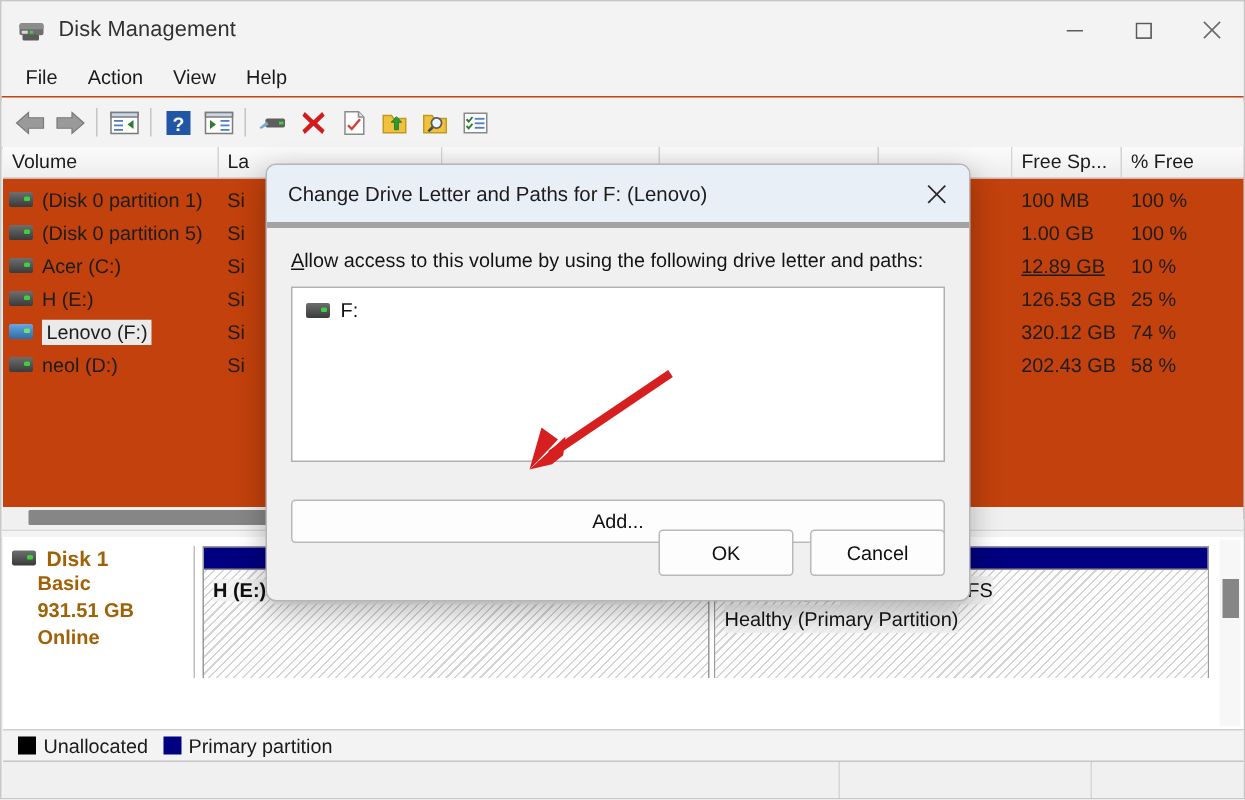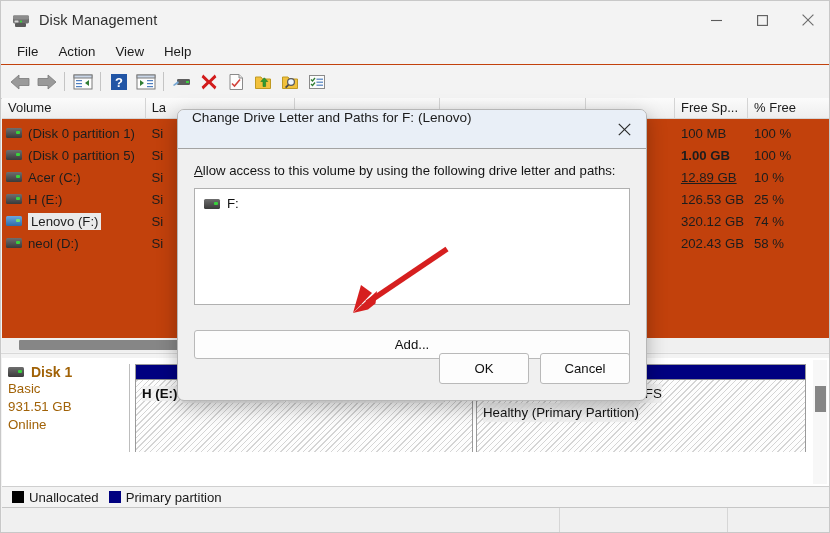--- a/index.html
+++ b/index.html
@@ -120,21 +120,21 @@
   }
   .diskrow { position: relative; height: 100px; }
   .diskinfo {
     position: absolute; left: 6px; top: 6px; width: 122px; height: 88px;
     box-sizing: border-box;
     border-right: 1px solid #bdbdbd;
     font-size: 13.3px; color: #a16207;
   }
   .diskinfo .dtitle { display: flex; align-items: center; font-weight: bold; font-size: 14px; }
   .diskinfo .dtitle .drvicon { margin-right: 7px; }
-  .diskinfo .dline { margin-left: 0; line-height: 18px; }
+  .diskinfo .dline { margin-left: 17px; line-height: 18px; font-weight: bold; }
 
   .part {
     position: absolute; top: 6px; height: 88px;
     box-sizing: border-box;
     border: 1px solid #9a9a9a;
     background: #ffffff;
   }
   .part .cap { height: 14px; background: #000080; border-bottom: 1px solid #8c8c8c; }
   .part .body {
     height: 72px;
@@ -173,22 +173,22 @@
   .dialog {
     position: absolute; left: 176px; top: 108px; width: 468px; height: 290px;
     background: #f0f0f0;
     border: 1px solid #b6b6b6;
     border-radius: 7px;
     box-shadow: 0 6px 20px rgba(0,0,0,0.28);
     overflow: hidden;
   }
   .dlg-title {
     height: 38px; background: #e9eff7;
-    border-bottom: 1px solid #a3a3a3;
-    display: flex; align-items: flex-start;
+    border-bottom: 4px solid #a3a3a3;
+    display: flex; align-items: center;
   }
   .dlg-title .t { font-size: 13.6px; color: #1c1c1c; margin-left: 14px; }
   .dlg-close {
     position: absolute; right: 0; top: 0; width: 44px; height: 38px;
     display: flex; align-items: center; justify-content: center;
   }
   .dlg-body { padding: 14px 16px 0 16px; }
   .dlg-prompt { font-size: 13.2px; color: #141414; }
   .dlg-prompt u { text-decoration: underline; }
   .listbox {
@@ -373,21 +373,21 @@
       </div>
       <div class="lrow">
         <div class="c vol-cell" style="width:158px;align-items:center;">
           <span class="drvicon gray"></span>
           <span class="vol-label">(Disk 0 partition 5)</span>
         </div>
         <div class="c" style="width:164px;">Si</div>
         <div class="c" style="width:160px;"></div>
         <div class="c" style="width:160px;"></div>
         <div class="c" style="width:98px;"></div>
-        <div class="c" style="width:80px;font-weight:bold;">1.00 GB</div>
+        <div class="c" style="width:80px;">1.00 GB</div>
         <div class="c" style="width:90px;">100 %</div>
       </div>
       <div class="lrow">
         <div class="c vol-cell" style="width:158px;">
           <span class="drvicon gray"></span>
           <span class="vol-label">Acer (C:)</span>
         </div>
         <div class="c" style="width:164px;">Si</div>
         <div class="c" style="width:160px;"></div>
         <div class="c" style="width:160px;"></div>

